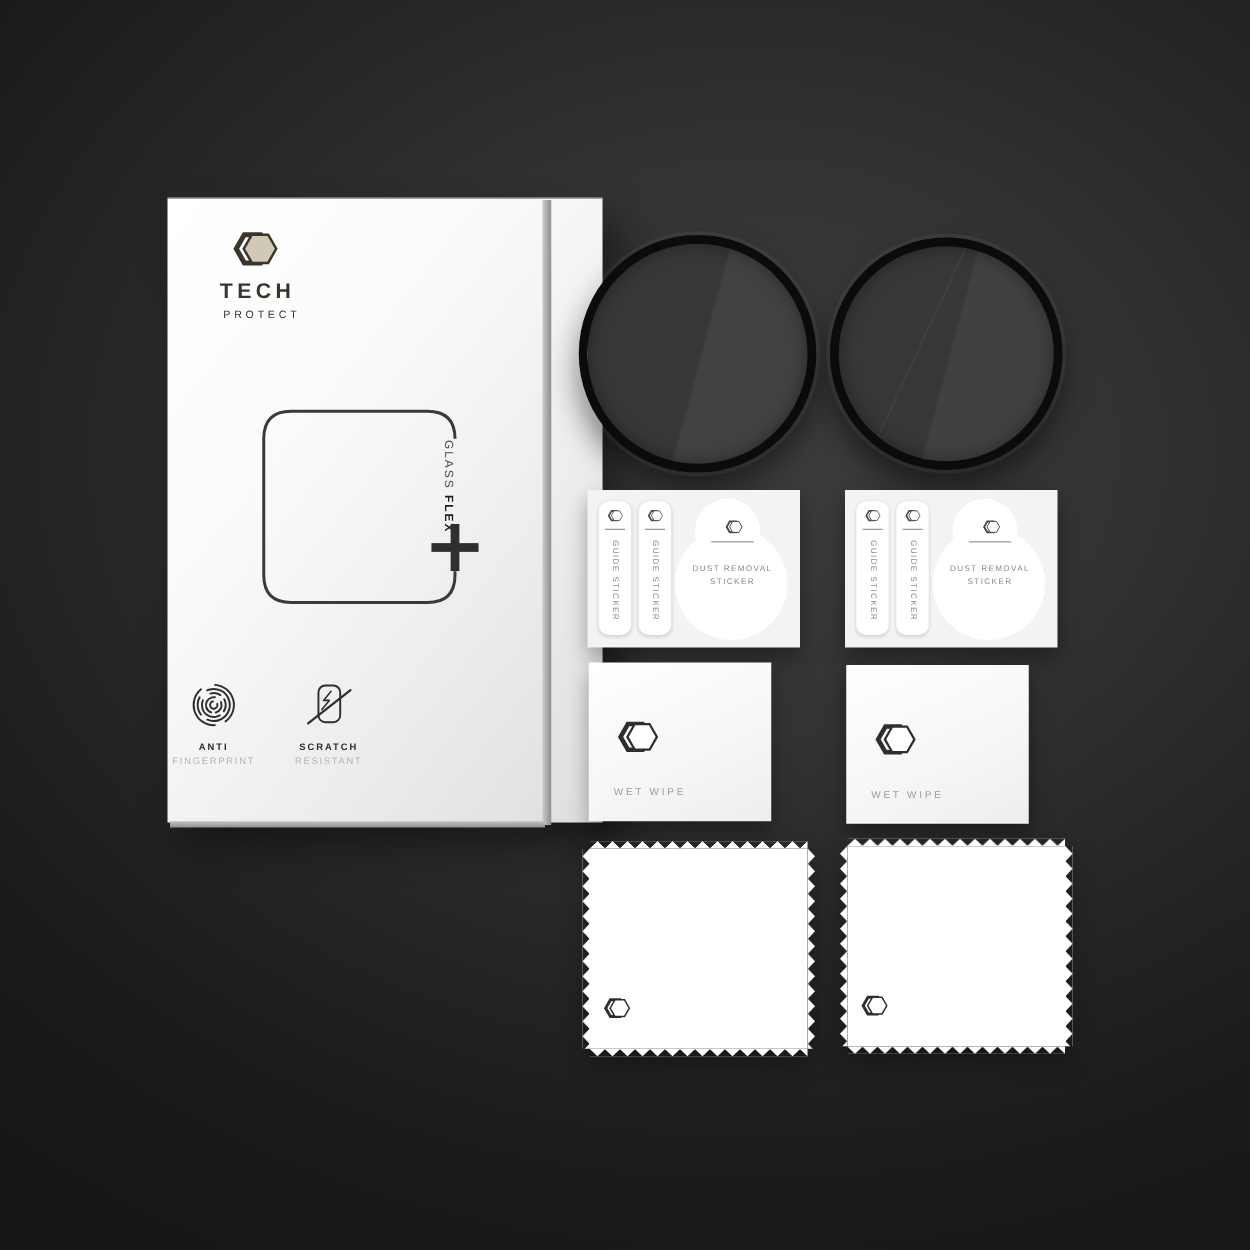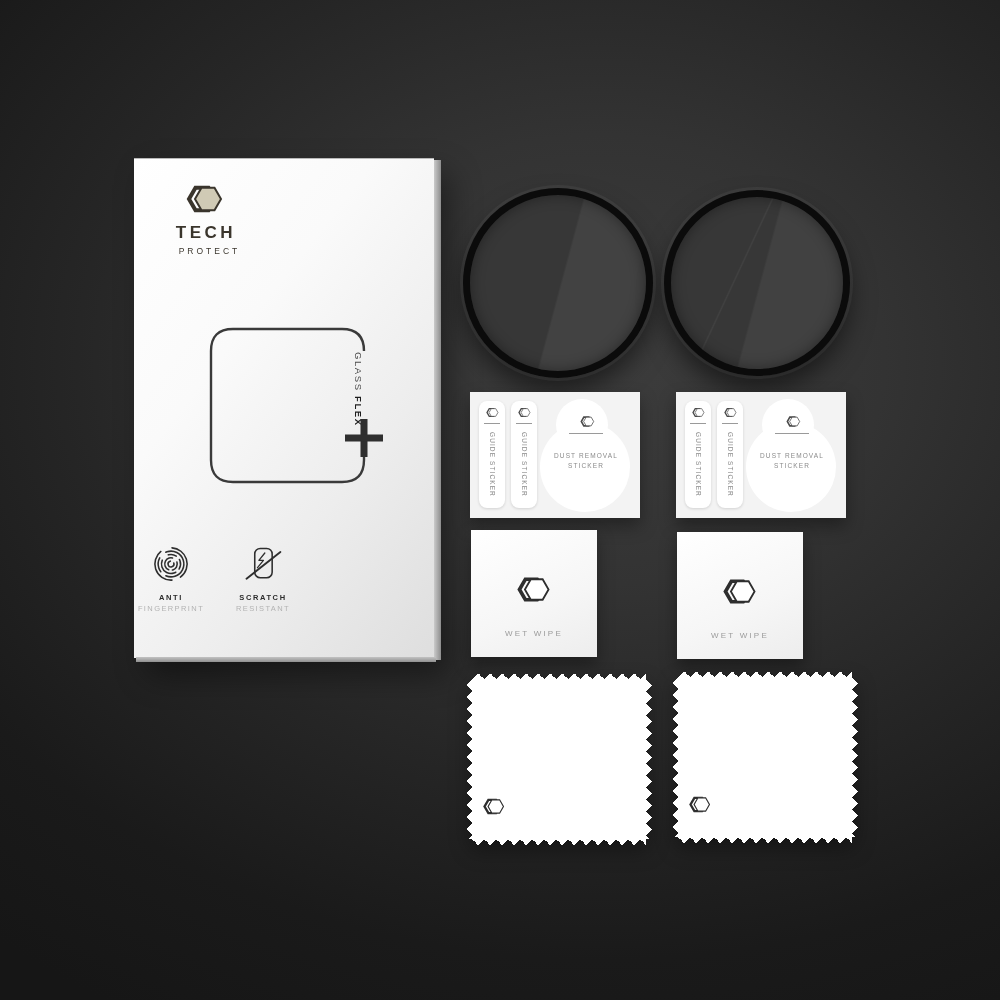--- a/index.html
+++ b/index.html
@@ -8,20 +8,21 @@
     background:radial-gradient(95% 75% at 60% 36%, #3d3d3d 0%, #333333 30%, #262626 55%, #1a1a1a 80%, #161616 100%);
     font-family:"Liberation Sans", sans-serif;
   }
   
   .package{position:absolute;left:134px;top:158px;width:307px;height:504px;}
   .package .face{
     position:absolute;left:0;top:0;width:300px;height:499px;
     background:linear-gradient(128deg,#ffffff 0%,#fafafa 35%,#ededed 68%,#dedede 100%);
     border-top:1px solid #b9b9b9;
     box-shadow:14px 16px 30px rgba(0,0,0,.45);
+    padding-left:48px;
   }
   .package .edge-right{position:absolute;left:300px;top:2px;width:7px;height:500px;
     background:linear-gradient(to right,#cacaca,#8d8d8d);}
   .package .edge-bottom{position:absolute;left:2px;top:499px;width:300px;height:5px;
     background:linear-gradient(to bottom,#c2c2c2,#909090);}
   .brand-panel{position:absolute;left:27px;top:8px;width:87px;height:100px;
     display:flex;flex-direction:column;align-items:center;padding-top:13px;box-sizing:border-box;}
   .brand-panel .hexsvg{--hexstroke:#3a352c;--hexfill:#d0cab5;width:44px;height:38px;}
   .brand-name{font-size:17px;letter-spacing:3.5px;margin-top:5px;margin-left:3px;color:#3a352c;font-weight:700;}
   .brand-sub{font-size:8.5px;letter-spacing:3px;margin-top:3px;margin-left:10px;color:#3a352c;font-weight:400;}
@@ -62,21 +63,21 @@
   .blob-txt{position:absolute;left:66px;top:0;width:100px;height:122px;
     display:flex;flex-direction:column;align-items:center;}
   .blob-txt .hexsvg{--hexstroke:#4a4a4a;--hexfill:#ffffff;width:17px;height:15px;margin-top:22px;margin-left:2px;}
   .blob-txt .rule{width:34px;height:1px;background:#9a9a9a;margin-top:4px;}
   .blob-txt .dl1{margin-top:18px;font-size:6.5px;letter-spacing:1.1px;color:#8a8a8a;}
   .blob-txt .dl2{margin-top:3px;font-size:6.5px;letter-spacing:1.1px;color:#8a8a8a;}
   
   .wipe{position:absolute;width:126px;height:127px;
     background:linear-gradient(155deg,#ffffff 0%,#f6f6f6 60%,#ededed 100%);
     box-shadow:0 8px 16px rgba(0,0,0,.35);
-    display:flex;flex-direction:column;align-items:center;}
+    display:flex;flex-direction:column;padding-left:20px;}
   .wipe1{left:471px;top:530px;}  .wipe2{left:677px;top:532px;}
   .wipe .hexsvg{--hexstroke:#2e2e2e;--hexfill:#ffffff;width:40px;height:35px;margin-top:42px;}
   .wipe .wlabel{margin-top:22px;font-size:8px;letter-spacing:2.2px;color:#9b9b9b;}
   
   .cloth{position:absolute;width:186px;height:172px;filter:drop-shadow(0 8px 10px rgba(0,0,0,.35));}
   .cloth1{left:466px;top:673px;}  .cloth2{left:672px;top:671px;}
   .cloth .z-body{position:absolute;left:6px;right:6px;top:6px;bottom:6px;background:#ffffff;}
   .cloth .z-top{position:absolute;left:6px;right:6px;top:0;height:6px;
     background:conic-gradient(from 135deg at 50% 0,#fff 0 90deg,#0000 0) 0 0/12px 6px repeat-x;}
   .cloth .z-bottom{position:absolute;left:6px;right:6px;bottom:0;height:6px;

